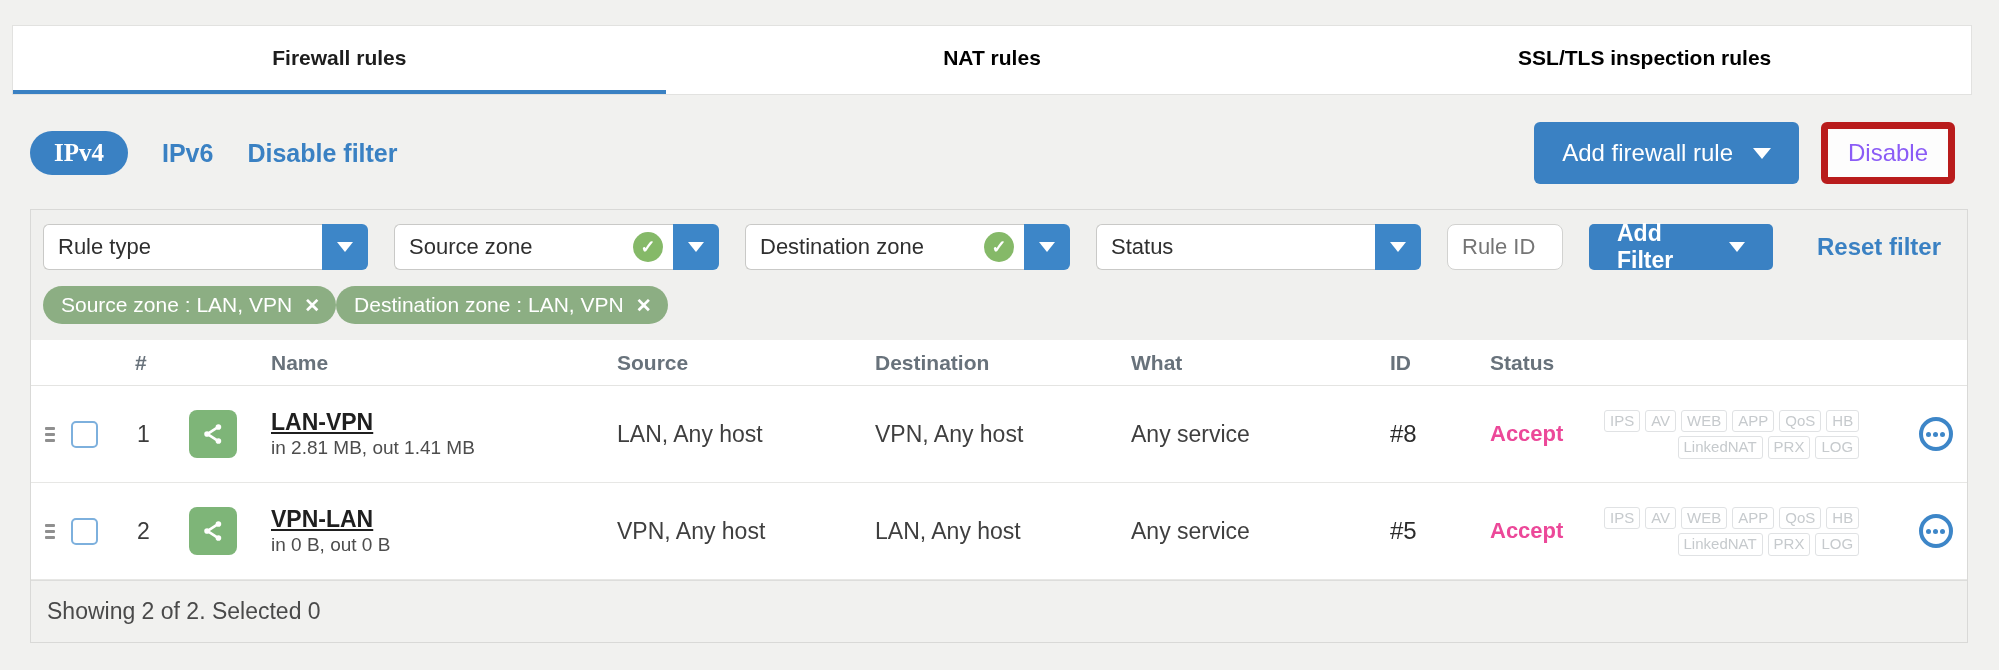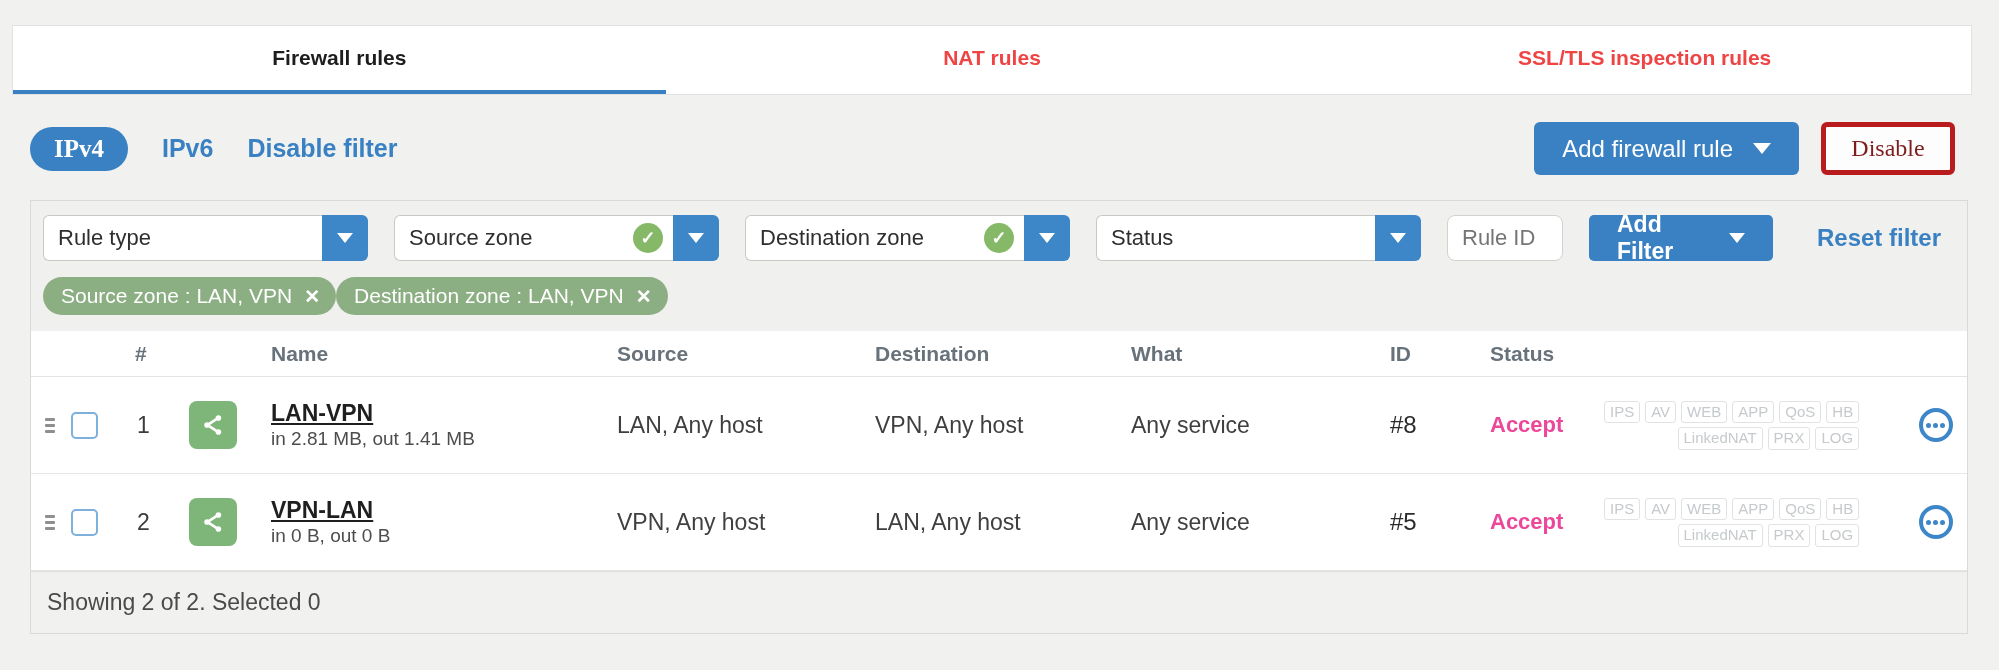--- a/index.html
+++ b/index.html
@@ -14,44 +14,44 @@
   
   .tabbar {
     margin:25px 27px 0 12px;
     height:70px;
     background:#ffffff;
     border:1px solid #e2e2e0;
     display:flex;
   }
   .tab {
     flex:1; display:flex; align-items:center; justify-content:center;
-    font-size:21px; font-weight:bold; color:#ef4444; cursor:pointer;
+    font-size:21px; font-weight:bold; color:#000000; cursor:pointer;
     border-bottom:4px solid transparent;
   }
   .tab.active { color:#1d1d1d; border-bottom:4px solid #3a81c3; }
 
   
   .toolbar {
     margin:27px 44px 0 30px;
     display:flex; align-items:center; justify-content:space-between;
   }
   .toolbar-left { display:flex; align-items:center; gap:34px; }
   .ip-pill {
     background:#3a81c3; color:#fff; font-weight:bold; font-size:25px;
     height:44px; border-radius:22px; padding:0 24px;
     display:flex; align-items:center;font-family:Liberation Serif, serif;
   }
   .blue-link { color:#3a81c3; font-weight:bold; font-size:25px; cursor:pointer; }
   .toolbar-right { display:flex; align-items:center; gap:22px; }
   .btn {
-    height:53px; border-radius:6px; font-size:24px;
+    height:62px; border-radius:6px; font-size:24px;
     display:flex; align-items:center; justify-content:center; cursor:pointer;
   }
   .btn-primary { background:#3a81c3; color:#fff; padding:0 28px; gap:20px; }
-  .btn-ghost { background:#fdfdfd; border:5px solid #b91c1c; color:#7f1d1d;font-family:Liberation Serif, serif; }
+  .btn-ghost { background:#fdfdfd; border:7px solid #b91c1c; color:#8b5cf6; }
   .btn-disable { width:134px; }
   .btn-delete { width:145px; }
   .chev { width:0; height:0; border-left:9px solid transparent; border-right:9px solid transparent; border-top:11px solid #ffffff; }
 
   
   .panel {
     margin:25px 31px 0 30px;
     border:1px solid #d9d9d7;
     background:#ffffff;
   }

